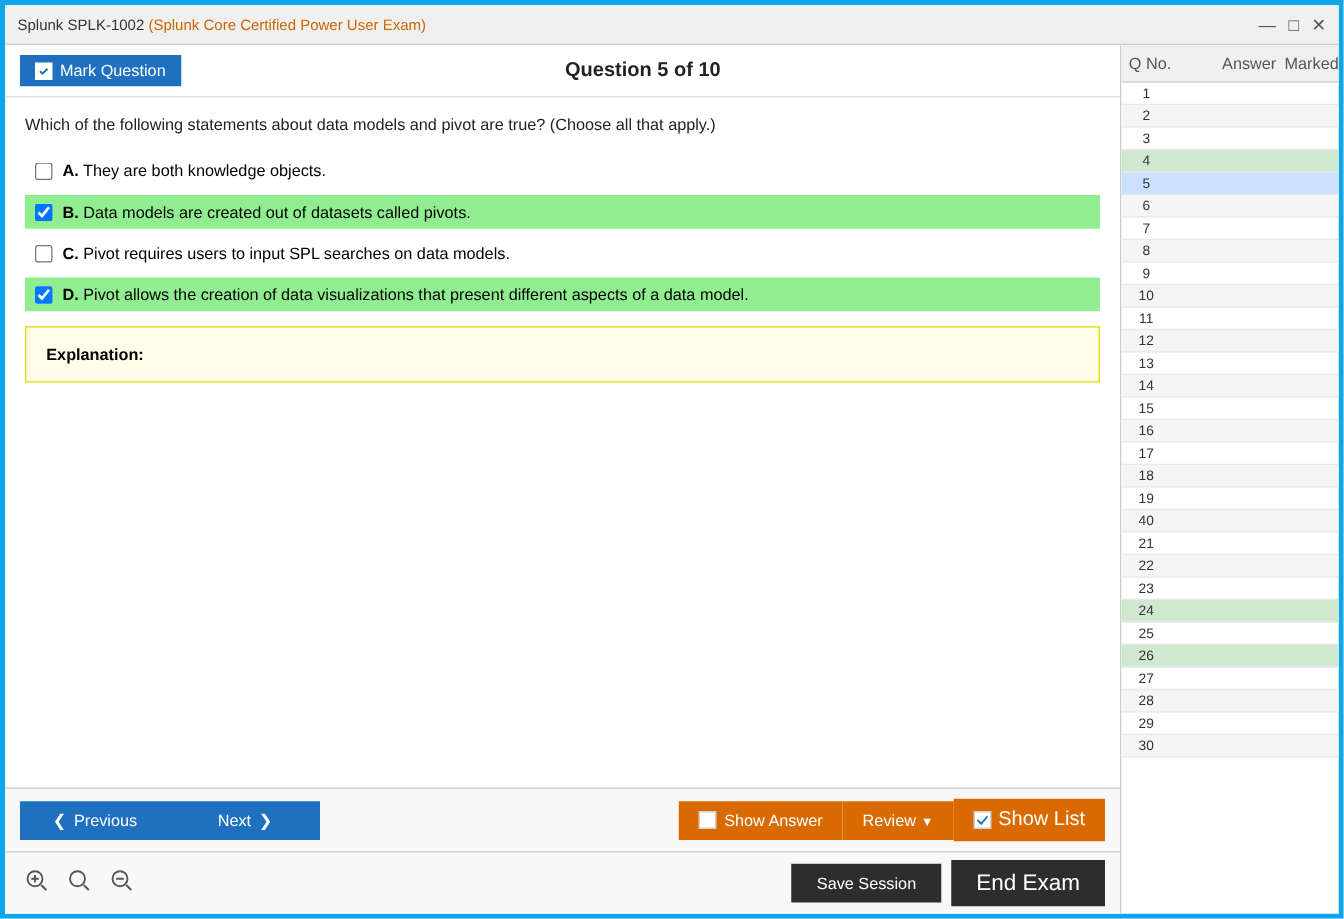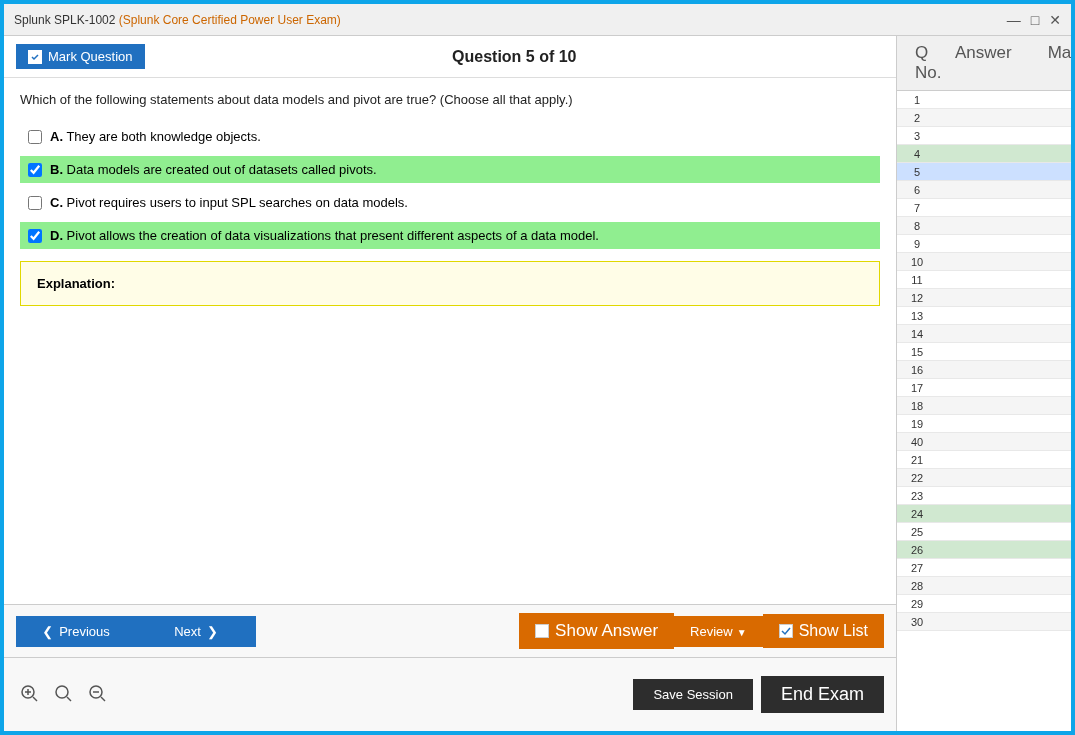--- a/index.html
+++ b/index.html
@@ -163,21 +163,21 @@
       gap: 6px;
       min-width: 120px;
       justify-content: center;
     }
 
     .btn-show-answer {
       background: #d96a00;
       color: white;
       border: none;
       padding: 8px 16px;
-      font-size: 17px;
+      font-size: 13px;
       cursor: pointer;
       display: flex;
       align-items: center;
       gap: 6px;
       margin-left: auto;
     }
 
     .btn-review {
       background: #d96a00;
       color: white;
@@ -198,21 +198,21 @@
       font-size: 16px;
       cursor: pointer;
       display: flex;
       align-items: center;
       gap: 6px;
     }
 
     .zoom-toolbar {
       display: flex;
       align-items: center;
-      padding: 18px 12px;
+      padding: 6px 12px;
       border-top: 1px solid #ccc;
       gap: 8px;
       background: #f8f8f8;
     }
 
     .zoom-btn {
       background: none;
       border: none;
       cursor: pointer;
       font-size: 16px;
@@ -249,24 +249,24 @@
     }
 
     .right-panel-header {
       display: flex;
       background: #f0f0f0;
       border-bottom: 1px solid #ccc;
       padding: 4px 0;
     }
 
     .right-panel-header-cell {
-      font-size: 17px;
+      font-size: 13px;
       color: #555;
-      text-align: left;
-      padding: 3px 18px;
+      text-align: right;
+      padding: 3px 0;
     }
 
     .right-panel-header-cell.qno { width: 40px; }
     .right-panel-header-cell.answer { flex: 1; }
     .right-panel-header-cell.marked { width: 50px; }
 
     .question-list {
       flex: 1;
       overflow-y: scroll;
     }

